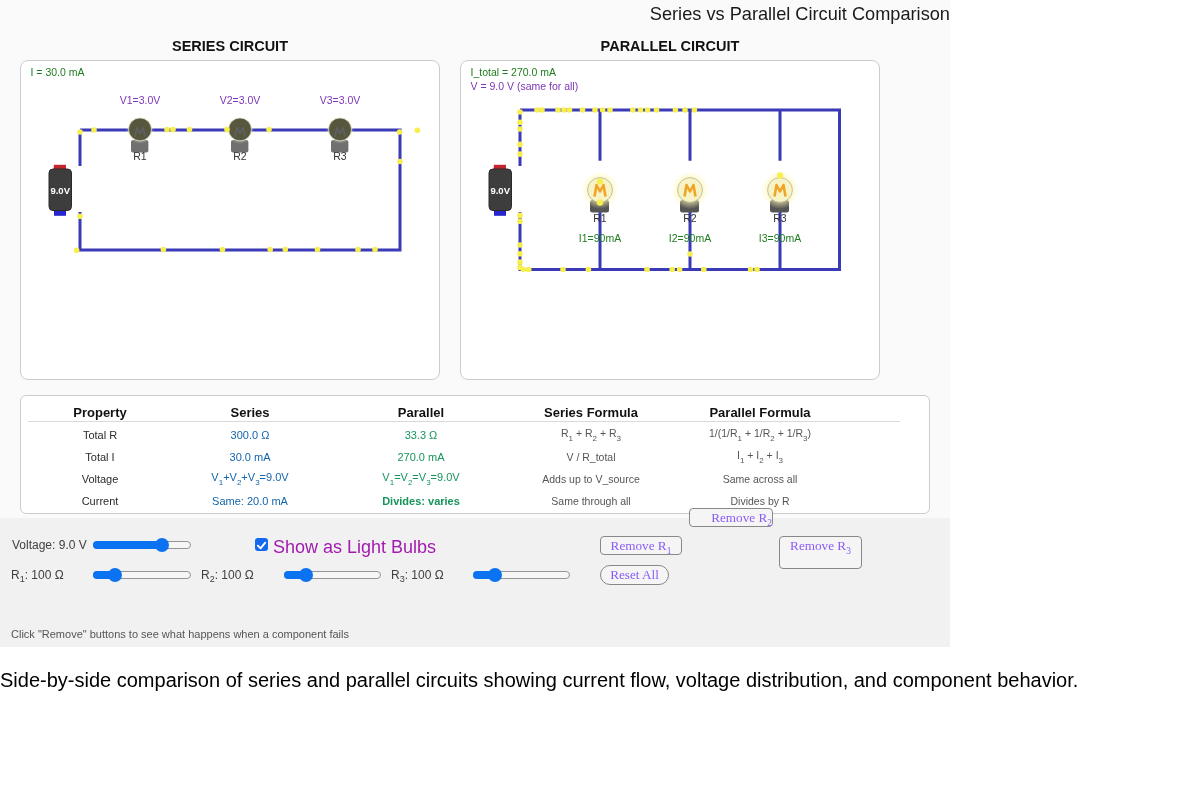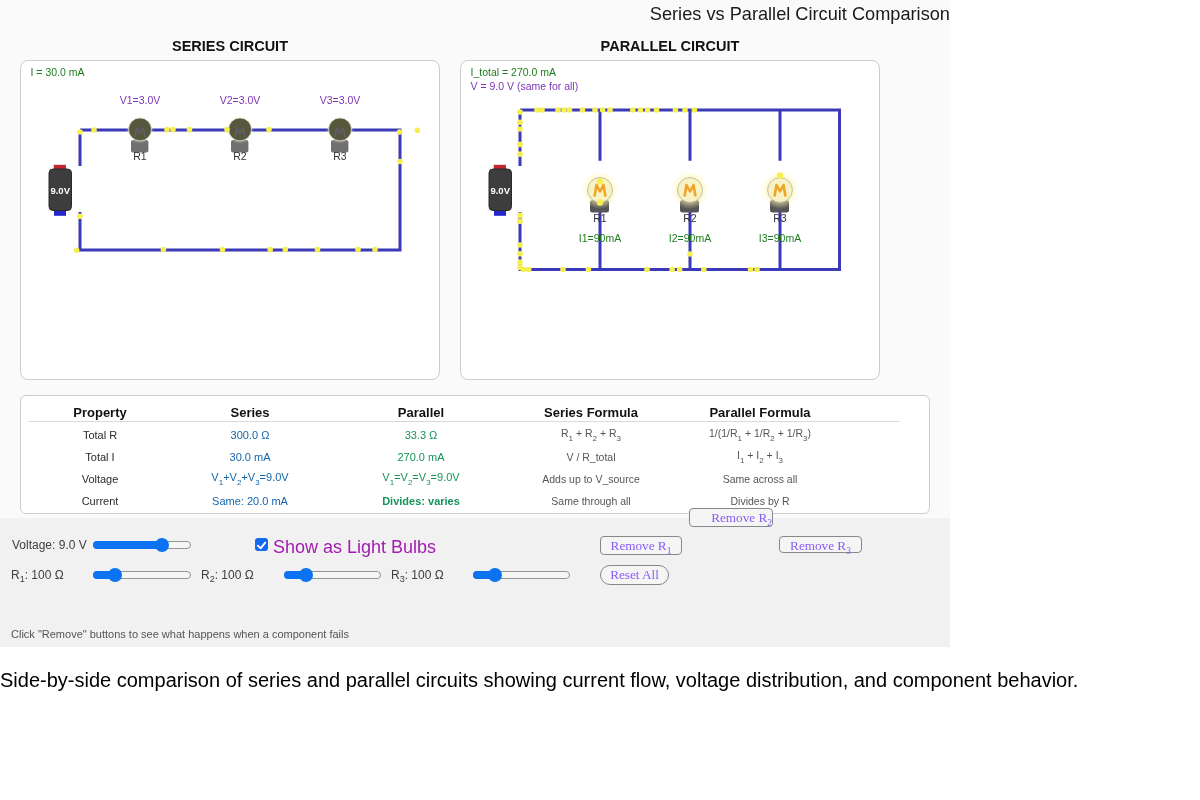--- a/index.html
+++ b/index.html
@@ -237,21 +237,21 @@
 
   <div class="abs" style="left:254.5px;top:538px;width:13px;height:13px;background:#1568f0;border-radius:3px;">
     <svg width="13" height="13" viewBox="0 0 14 14">
         <path d="M3 7.2 L6 10 L11 4" stroke="#fff" stroke-width="2" fill="none" stroke-linecap="round" stroke-linejoin="round"></path>
       </svg>
   </div>
   <div class="abs" style="left:273px;top:536.5px;font-size:18px;color:#a21caf;">Show as Light Bulbs</div>
 
   <div class="abs btn" style="left:600px;top:536px;width:82px;height:19px;line-height:17px;">Remove R<sub>1</sub></div>
   <div class="abs btn" style="left:689px;top:508px;width:84px;height:19px;line-height:17px;text-align:right;">Remove R<sub>2</sub></div>
-  <div class="abs btn" style="left:779px;top:536px;width:83px;height:17px;line-height:17px;">Remove R<sub>3</sub></div>
+  <div class="abs btn" style="left:779px;top:536px;width:83px;height:33px;line-height:17px;">Remove R<sub>3</sub></div>
   <div class="abs btn" style="left:600px;top:565px;width:69px;height:20px;line-height:18px;border-radius:10px;">Reset All</div>
 
   <div class="abs lab rlab" style="left:11px;top:568px;">R<sub>1</sub>: 100 Ω</div>
   <div class="abs track" style="left:93px;top:571px;width:98px;"></div>
   <div class="abs fill" style="left:93px;top:571px;width:22px;"></div>
   <div class="abs thumb" style="left:108px;top:568px;"></div>
 
   <div class="abs lab rlab" style="left:201px;top:568px;">R<sub>2</sub>: 100 Ω</div>
   <div class="abs track" style="left:284px;top:571px;width:97px;"></div>
   <div class="abs fill" style="left:284px;top:571px;width:22px;"></div>

